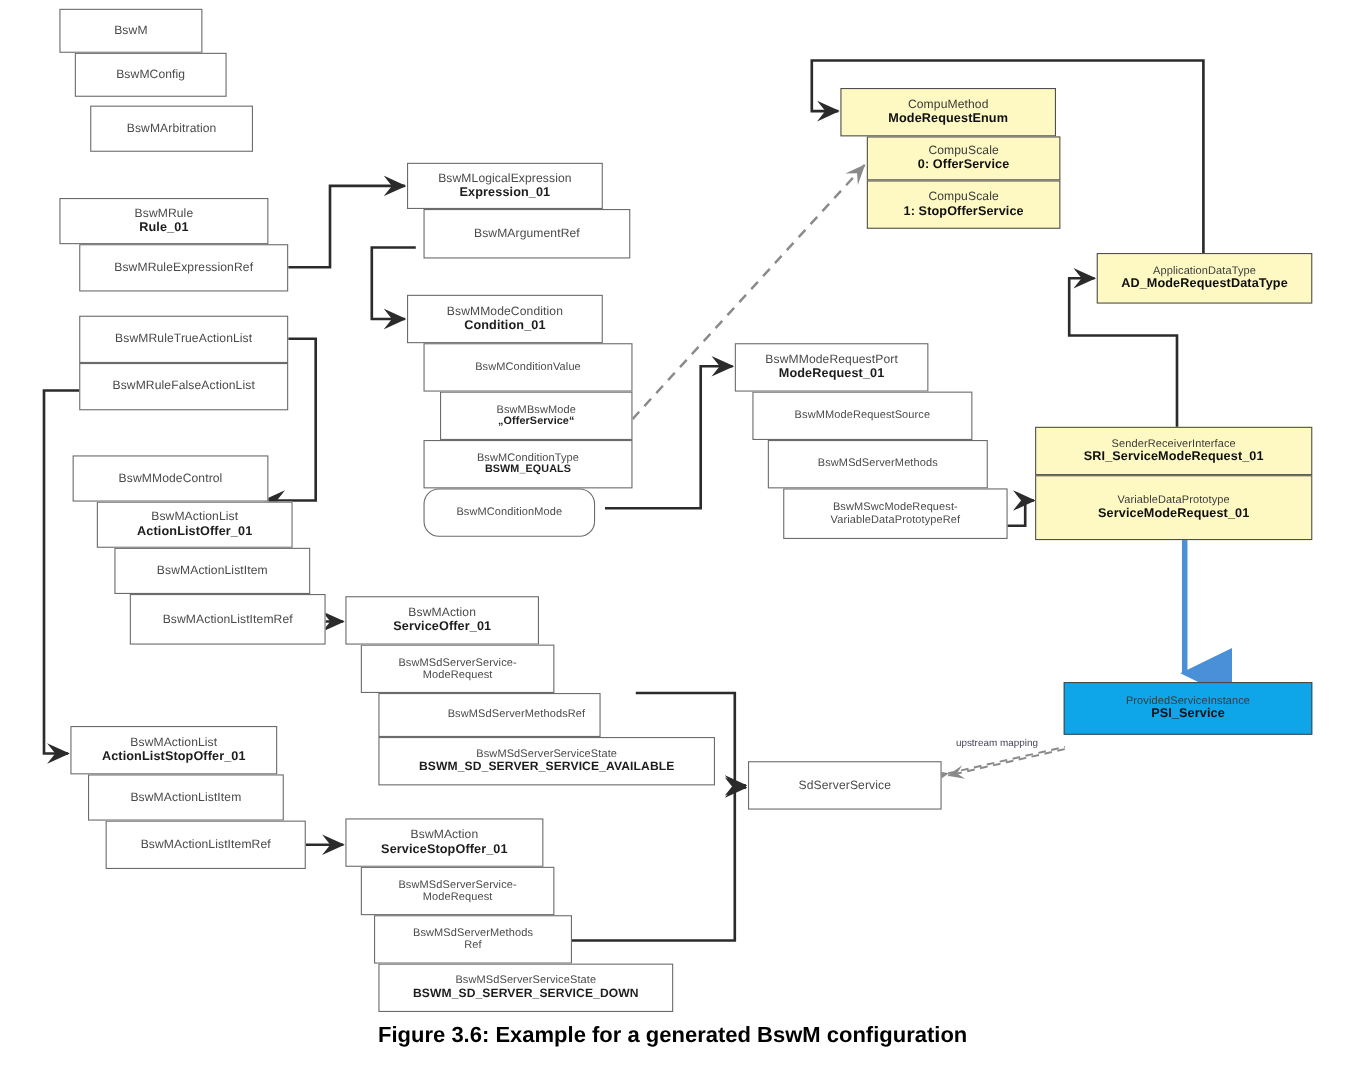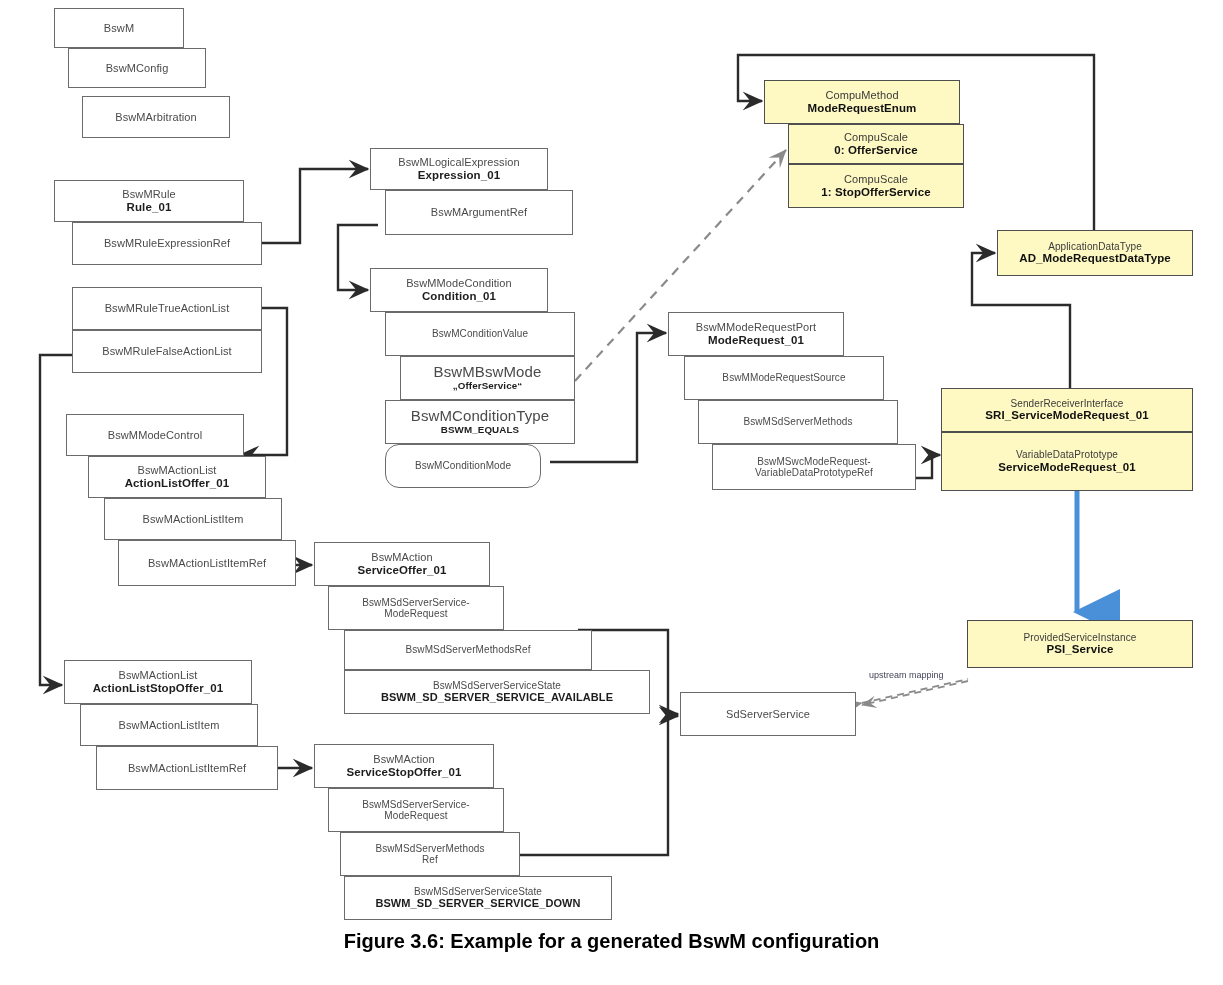--- a/index.html
+++ b/index.html
@@ -9,25 +9,25 @@
 
   .node{position:absolute;box-sizing:border-box;border:1.6px solid #6b6b6b;
         background:#ffffff;display:flex;flex-direction:column;align-items:center;
         justify-content:center;text-align:center;line-height:1.12;
         color:#3f3f3f;padding:2px 13px;z-index:5;}
   .node .t1{font-size:11px;color:#4a4a4a;letter-spacing:.1px;white-space:pre-line;}
   .node .t2{font-size:11.5px;font-weight:bold;color:#1d1d1d;letter-spacing:.1px;white-space:pre-line;}
   .node.blue{background:#fef9c3;border-color:#4f4f4f;}
   .node.blue .t1{color:#3a3a3a;}
   .node.blue .t2{color:#101010;}
-  .node.yellow{background:#fef9c3;border-color:#4a4a4a;}
+  .node.yellow{background:#0ea5e9;border-color:#4a4a4a;}
   .node.yellow .t1{color:#3a3a3a;}
   .node.yellow .t2{color:#101010;}
   .node.small .t1{font-size:10px;}
-  .node.tiny .t1{font-size:15px;}
+  .node.tiny .t1{font-size:10px;}
   .node.tiny .t2{font-size:9.8px;}
   .node.wide .t2{font-size:11px;}
 
   .edgelabel{position:absolute;font-size:9px;color:#44445a;z-index:6;white-space:nowrap;}
 
   .caption{position:absolute;left:0;top:930px;width:1223px;text-align:center;
            font-size:20px;font-weight:bold;color:#000;font-family:"Liberation Sans",sans-serif;}
 </style>
 </head>
 <body>
@@ -168,21 +168,21 @@
   </div>
 
   <div class="node" style="left:314px;top:542px;width:176px;height:44px;">
     <span class="t1">BswMAction</span>
     <span class="t2">ServiceOffer_01</span>
   </div>
   <div class="node small" style="left:328px;top:586px;width:176px;height:44px;">
     <span class="t1">BswMSdServerService-
 ModeRequest</span>
   </div>
-  <div class="node small" style="left:344px;top:630px;width:248px;height:40px;">
+  <div class="node small" style="left:344px;top:630px;width:202px;height:40px;align-items:flex-end;">
     <span class="t1">BswMSdServerMethodsRef</span>
   </div>
   <div class="node small wide" style="left:344px;top:670px;width:306px;height:44px;">
     <span class="t1">BswMSdServerServiceState</span>
     <span class="t2">BSWM_SD_SERVER_SERVICE_AVAILABLE</span>
   </div>
 
   <div class="node" style="left:314px;top:744px;width:180px;height:44px;">
     <span class="t1">BswMAction</span>
     <span class="t2">ServiceStopOffer_01</span>

